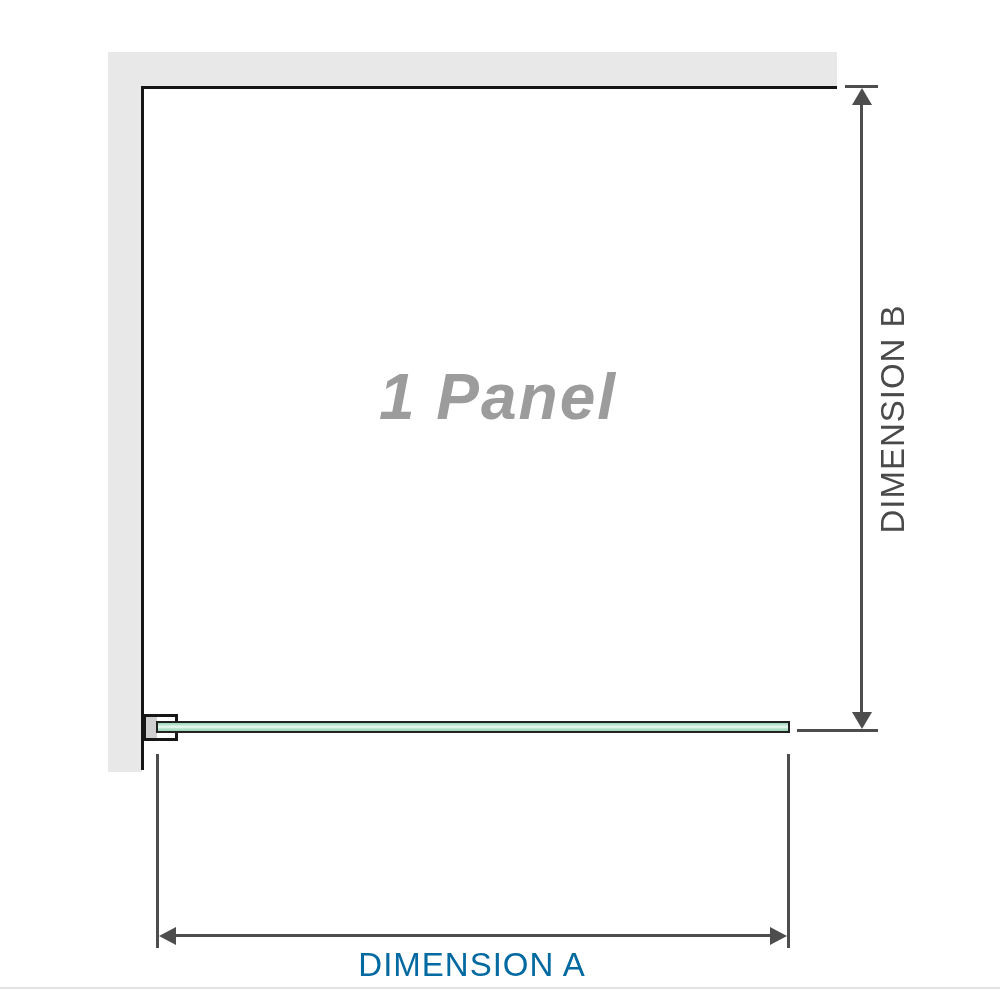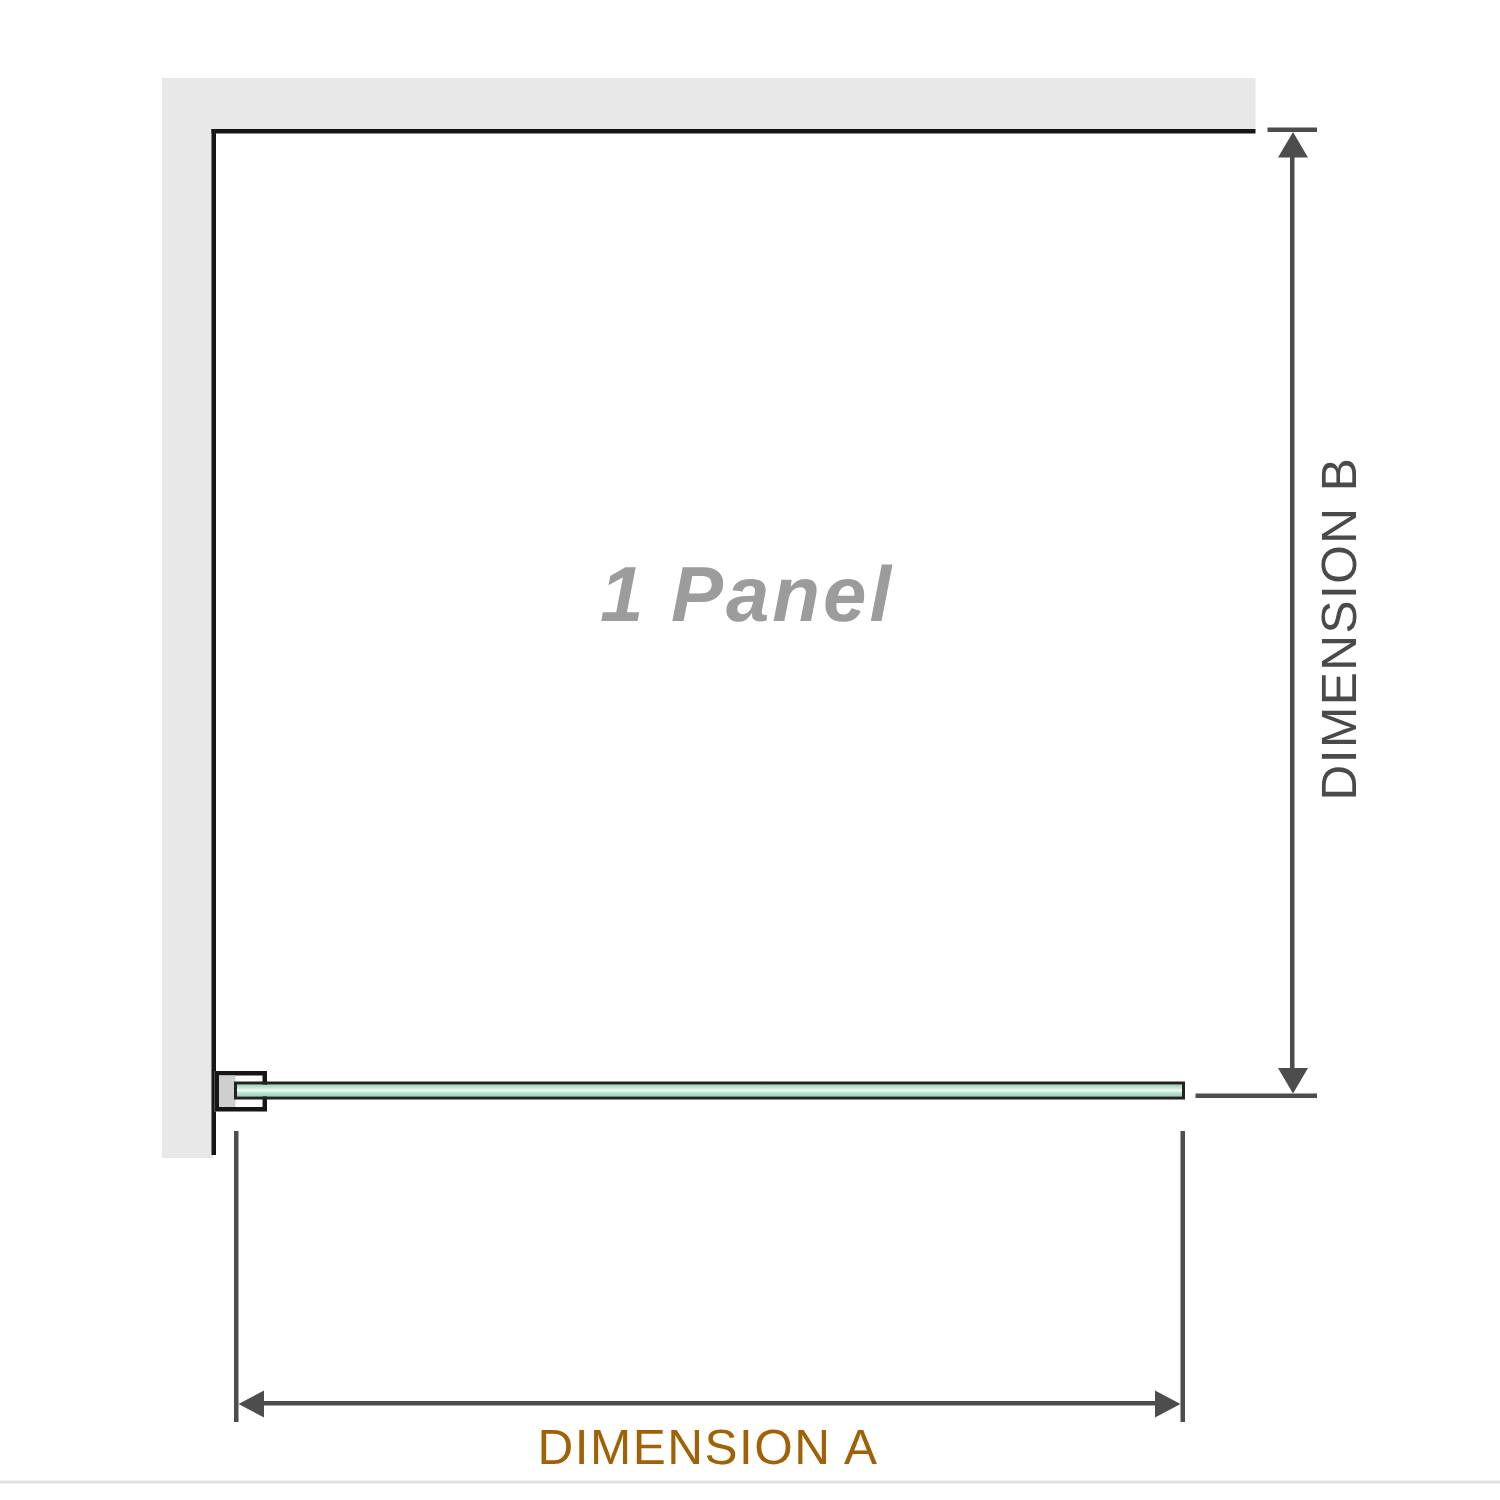--- a/index.html
+++ b/index.html
@@ -120,28 +120,28 @@
   .dima-line      { left: 172px; top: 934px; width: 602px; height: 3px; }
   .dima-arrow-left  { left: 159px; top: 927px; }
   .dima-arrow-right { left: 770px; top: 927px; }
   .dima-label {
     left: 472px; top: 946px;
     transform: translateX(-50%);
     white-space: nowrap;
     font-size: 33px;
     font-weight: 300;
     letter-spacing: 1px;
-    color: #a16207;
+    color: #0369a1;
   }
 
   
   .panel-label {
     left: 498px; top: 397px;
     transform: translate(-50%, -50%);
-    font-size: 52px;
+    font-size: 64px;
     font-style: italic;
     font-weight: bold;
     letter-spacing: 2px;
     color: #9c9c9c;
     white-space: nowrap;
   }
 
   
   .baseline-rule {
     left: 0; top: 987px;

